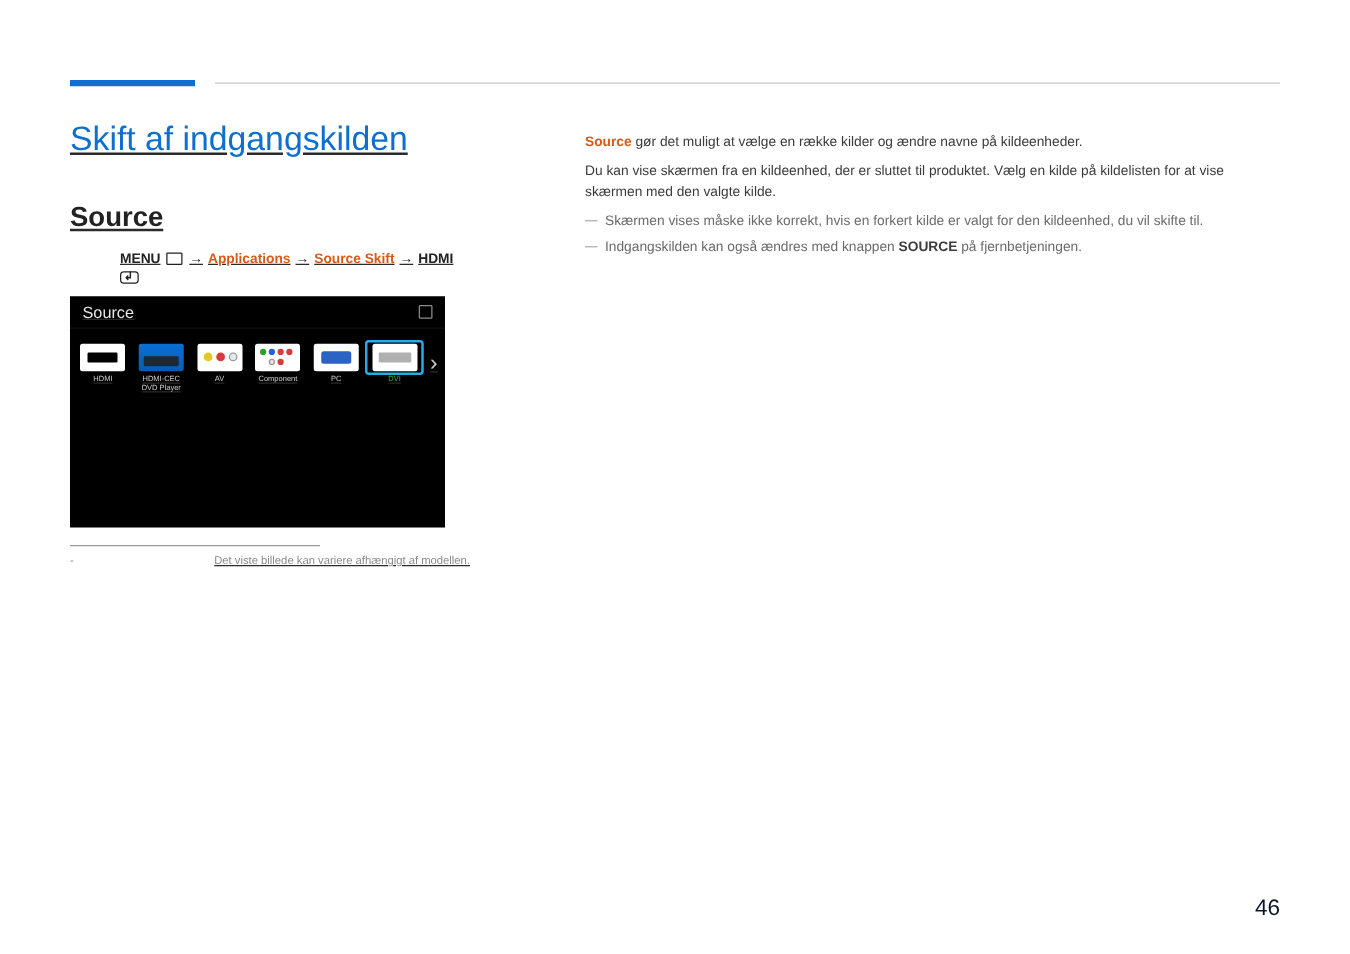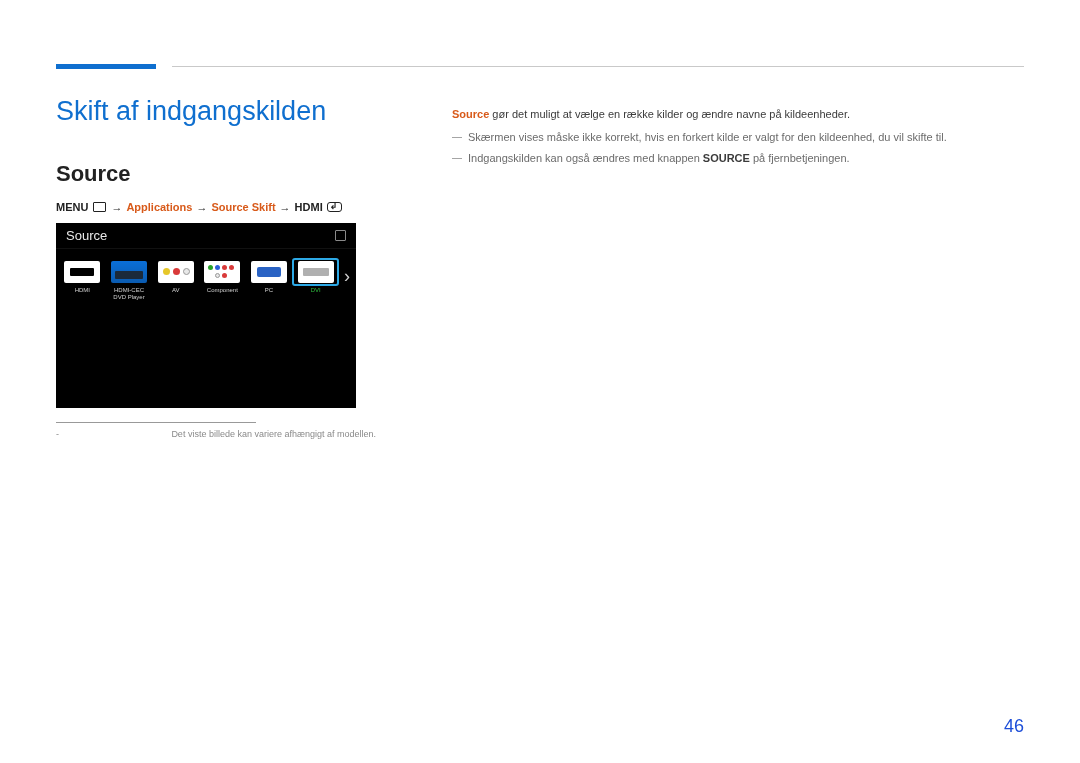--- a/index.html
+++ b/index.html
@@ -26,22 +26,22 @@
     top: 66px;
     height: 1px;
     background: #c9c9c9;
   }
   .container {
     position: relative;
     padding: 96px 56px 0 56px;
     display: flex;
     gap: 76px;
   }
-  .left-col { width: 320px; flex: 0 0 320px; }
-  .right-col { flex: 1; padding-top: 10px; }
+  .left-col { width: 320px; flex: 0 0 320px; text-decoration: underline; }
+  .right-col { flex: 1; padding-top: 10px; margin-left: 16px; }
 
   .chapter-title {
     font-size: 27px;
     font-weight: 400;
     color: #0f6fcf;
     margin-bottom: 34px;
   }
   .section-title {
     font-size: 22px;
     font-weight: 700;
@@ -50,20 +50,21 @@
   }
   .menu-path {
     font-size: 11px;
     font-weight: 700;
     color: #222;
     margin-bottom: 10px;
     display: flex;
     align-items: center;
     flex-wrap: wrap;
     gap: 4px;
+    margin-left: 40px;
   }
   .menu-path .accent { color: #d85a1a; font-weight: 700; }
   .menu-path .icon-box {
     display: inline-block;
     width: 13px;
     height: 10px;
     border: 1px solid #222;
     border-radius: 1px;
     position: relative;
     margin: 0 1px;
@@ -223,21 +224,21 @@
     color: #8a8a8a;
     font-size: 10px;
   }
   .note-line strong { color: #3b3b3b; font-weight: 700; }
 
   .page-number {
     position: absolute;
     right: 56px;
     bottom: 26px;
     font-size: 18px;
-    color: #1d4ed8;
+    color: #0f172a;
   }
 </style>
 </head>
 <body>
 
 <div class="top-rule-tab"></div>
 <div class="top-rule"></div>
 
 <div class="container">
 
@@ -323,20 +324,21 @@
     </div>
 
     <div class="left-hr"></div>
     <div class="foot-note">Det viste billede kan variere afhængigt af modellen.</div>
   </div>
 
   <div class="right-col">
     <p class="body-text">
       <span class="source-word">Source</span><span> gør det muligt at vælge en række kilder og ændre navne på kildeenheder.</span>
     </p>
+    <p class="body-text">Du kan vise skærmen fra en kildeenhed, der er sluttet til produktet. Vælg en kilde på kildelisten for at vise skærmen med den valgte kilde.</p>
 
     <p class="note-line">Skærmen vises måske ikke korrekt, hvis en forkert kilde er valgt for den kildeenhed, du vil skifte til.</p>
     <p class="note-line">
       <span>Indgangskilden kan også ændres med knappen </span><strong>SOURCE</strong><span> på fjernbetjeningen.</span>
     </p>
   </div>
 
 </div>
 
 <div class="page-number">46</div>

